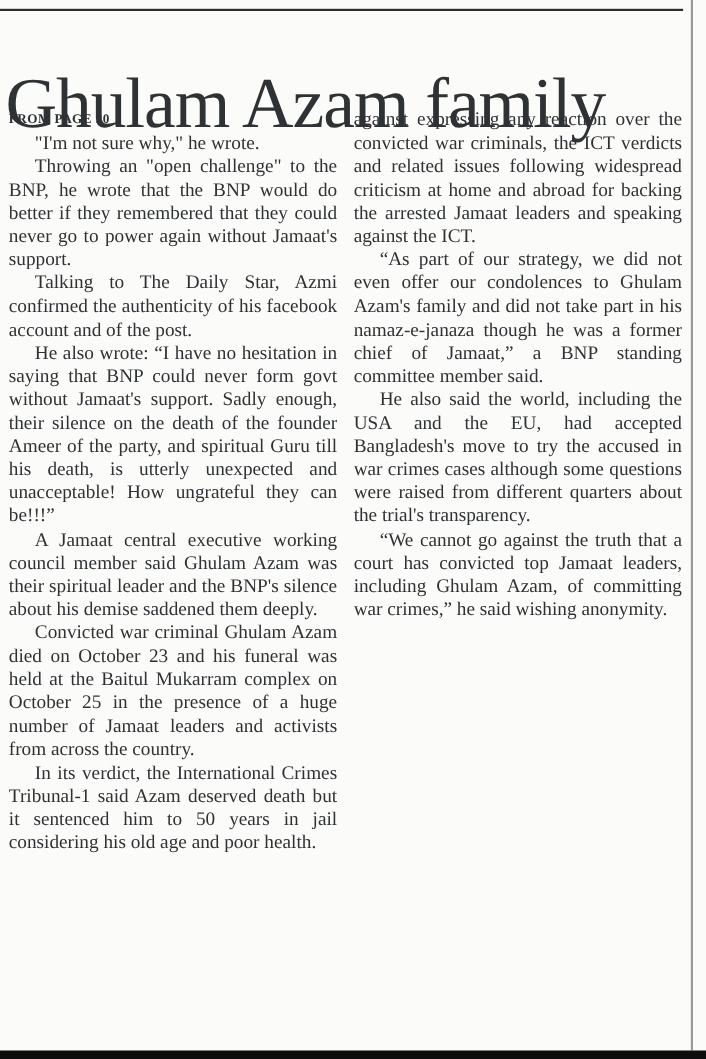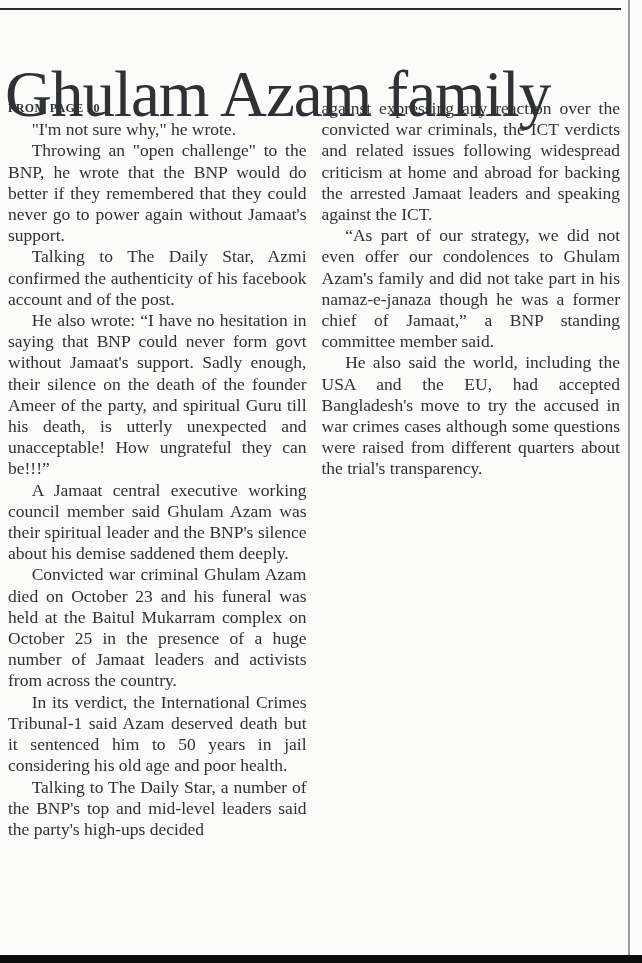--- a/index.html
+++ b/index.html
@@ -100,23 +100,23 @@
 
     <div class="column">
       <div class="from-page">FROM PAGE 20</div>
       <p>"I'm not sure why," he wrote.</p>
       <p>Throwing an "open challenge" to the BNP, he wrote that the BNP would do better if they remembered that they could never go to power again without Jamaat's support.</p>
       <p>Talking to The Daily Star, Azmi confirmed the authenticity of his facebook account and of the post.</p>
       <p>He also wrote: “I have no hesitation in saying that BNP could never form govt without Jamaat's support. Sadly enough, their silence on the death of the founder Ameer of the party, and spiritual Guru till his death, is utterly unexpected and unacceptable! How ungrateful they can be!!!”</p>
       <p>A Jamaat central executive working council member said Ghulam Azam was their spiritual leader and the BNP's silence about his demise saddened them deeply.</p>
       <p>Convicted war criminal Ghulam Azam died on October 23 and his funeral was held at the Baitul Mukarram complex on October 25 in the presence of a huge number of Jamaat leaders and activists from across the country.</p>
       <p>In its verdict, the International Crimes Tribunal-1 said Azam deserved death but it sentenced him to 50 years in jail considering his old age and poor health.</p>
-      <p>Talking to The Daily Star, a number of the BNP's top and mid-level leaders said the party's high-ups decided</p>
     </div>
 
     <div class="column">
       <p class="no-indent">against expressing any reaction over the convicted war criminals, the ICT verdicts and related issues following widespread criticism at home and abroad for backing the arrested Jamaat leaders and speaking against the ICT.</p>
       <p>“As part of our strategy, we did not even offer our condolences to Ghulam Azam's family and did not take part in his namaz-e-janaza though he was a former chief of Jamaat,” a BNP standing committee member said.</p>
       <p>He also said the world, including the USA and the EU, had accepted Bangladesh's move to try the accused in war crimes cases although some questions were raised from different quarters about the trial's transparency.</p>
+      <p>“We cannot go against the truth that a court has convicted top Jamaat leaders, including Ghulam Azam, of committing war crimes,” he said wishing anonymity.</p>
     </div>
 
   </div>
 </div>
 
 </body></html>

